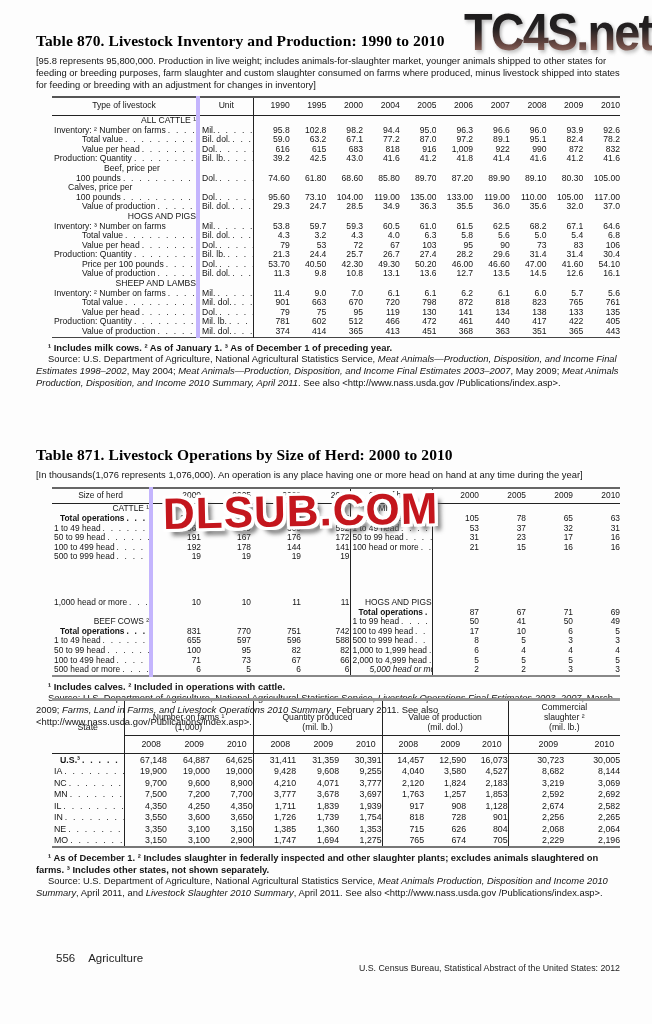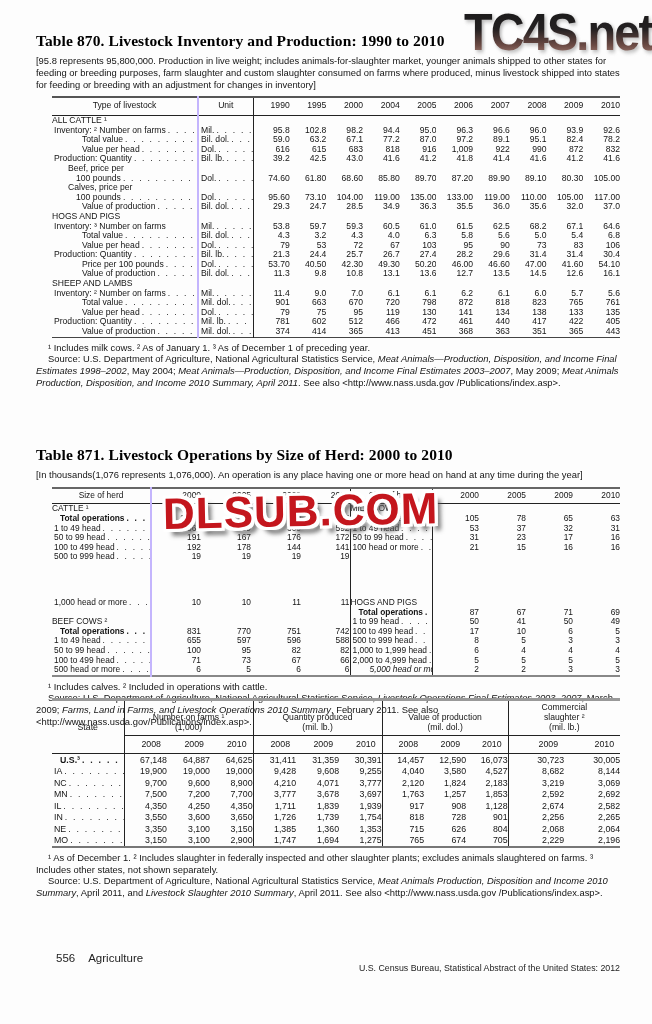--- a/index.html
+++ b/index.html
@@ -2,31 +2,31 @@
 <html><head>
 <meta charset="utf-8">
 <style>
   html,body{margin:0;padding:0;background:#e8e8e8;}
   .page{position:relative;width:652px;height:1024px;background:#fdfdfd;overflow:hidden;
         font-family:"Liberation Sans","DejaVu Sans",sans-serif;color:#141414;}
   .block{position:absolute;left:36px;width:586px;}
   h2.ttl{font-family:"Liberation Serif","DejaVu Serif",serif;font-weight:bold;
          font-size:15.5px;line-height:18px;margin:0 0 5px 0;color:#000;letter-spacing:.1px;}
   .headnote{font-size:9.4px;line-height:11.8px;margin:0 0 6px 0;}
-  .footnote{font-size:9.4px;line-height:11.7px;margin:4px 0 0 0;text-indent:12px;}
+  .footnote{font-size:9.4px;line-height:11.7px;margin:4px 0 0 0;text-indent:12px;font-weight:bold;}
   .source{font-size:9.4px;line-height:11.7px;margin:0;text-indent:12px;}
   .it{font-style:italic;}
   
   table.t{border-collapse:collapse;table-layout:fixed;margin-left:16px;width:568px;}
   table.t td,table.t th{padding:0;vertical-align:bottom;font-weight:normal;overflow:hidden;}
   .num{text-align:right;padding-right:6px;white-space:nowrap;}
-  .lc{border-right:2px solid #c4b5fd;}
+  .lc{border-right:4px solid #c4b5fd;}
   .uc{border-right:1px solid #222;}
   .lc2{border-left:1px solid #222;border-right:1px solid #222;}
-  .sec{text-align:left;padding-top:3px;}
+  .sec{text-align:right;padding-top:3px;}
   .b{font-weight:bold;}
   .lab{display:flex;align-items:baseline;}
   .lab .tx{white-space:nowrap;}
   .lab .fl{flex:1;overflow:hidden;white-space:nowrap;letter-spacing:1.7px;padding-left:2px;color:#222;}
   #t870{font-size:8.6px;line-height:9.6px;border-top:2px solid #555;border-bottom:1.5px solid #444;}
   #t870 thead th{border-bottom:1px solid #222;padding:3px 0 4px 0;text-align:center;}
   #t870 thead th.num{text-align:right;}
   #t871{font-size:8.4px;line-height:9.6px;border-top:2px solid #666;border-bottom:2px solid #888;}
   #t871 thead th{border-bottom:1px solid #222;padding:2px 0 3px 0;text-align:center;}
   #t871 thead th.num{text-align:right;}
@@ -203,21 +203,21 @@
             <td class="num">41.6</td>
             <td class="num">41.2</td>
             <td class="num">41.8</td>
             <td class="num">41.4</td>
             <td class="num">41.6</td>
             <td class="num">41.2</td>
             <td class="num">41.6</td>
           </tr>
           <tr>
             <td class="lc">
-              <div class="lab" style="padding-left: 16px;">
+              <div class="lab" style="padding-left: 16px; justify-content: center;">
                 <span class="tx">Beef, price per</span>
               </div>
             </td>
             <td class="uc"></td>
             <td class="num"></td>
             <td class="num"></td>
             <td class="num"></td>
             <td class="num"></td>
             <td class="num"></td>
             <td class="num"></td>

